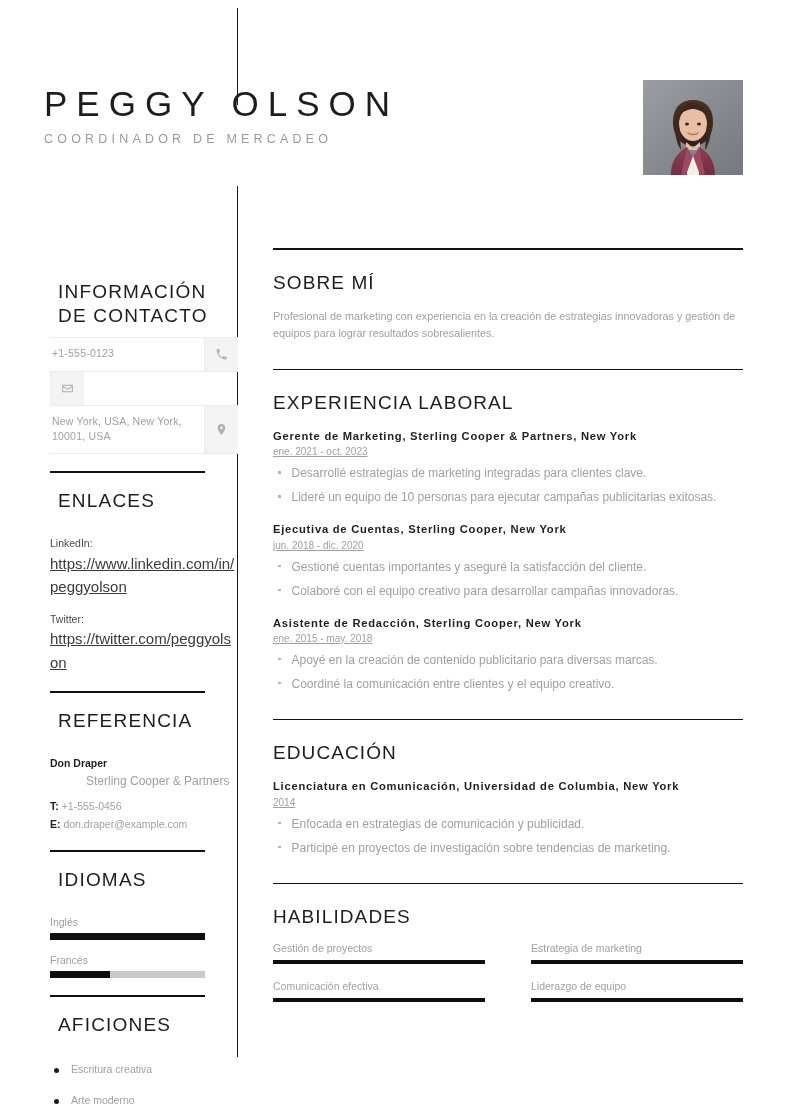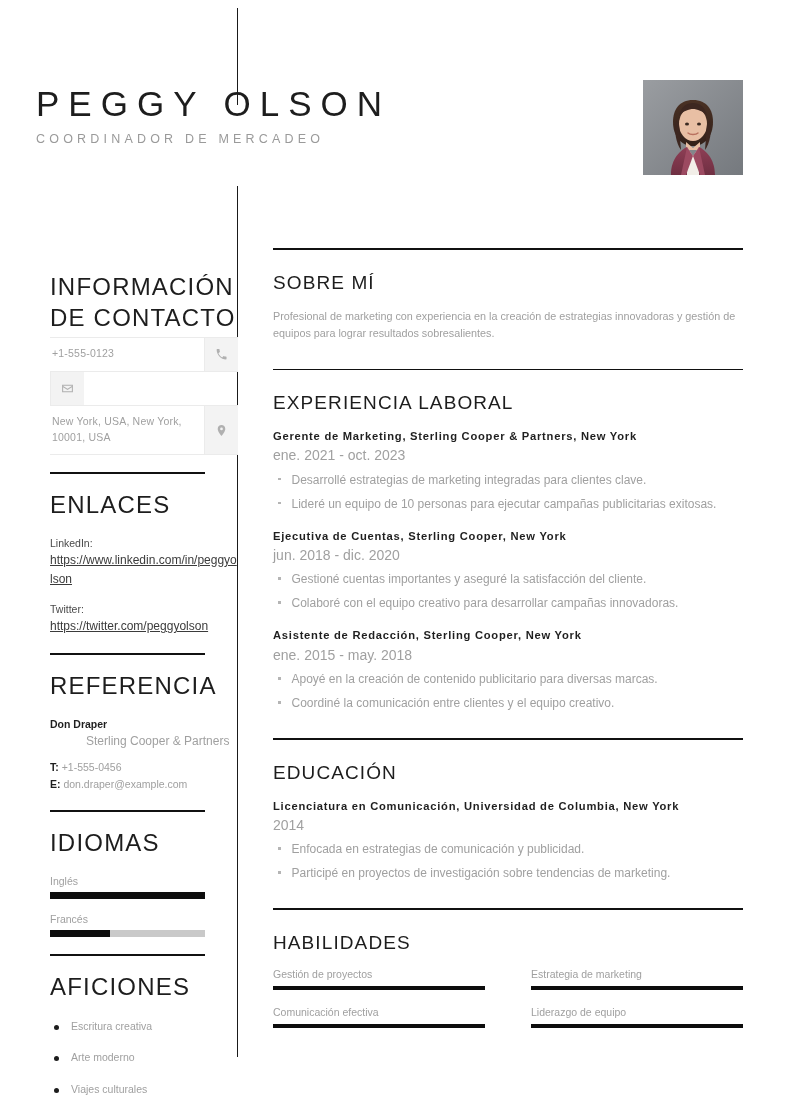--- a/index.html
+++ b/index.html
@@ -29,21 +29,21 @@
     left: 237px;
     width: 1px;
     background: #1a1a1a;
   }
   .vrule-top { top: 8px; height: 97px; }
   .vrule-bottom { top: 186px; height: 871px; }
 
   
   .header {
     position: absolute;
-    left: 36px;
+    left: 44px;
     top: 84px;
     width: 560px;
   }
   .name {
     font-size: 35px;
     font-weight: 400;
     letter-spacing: 9px;
     color: #1d1d1d;
     line-height: 1.12;
     white-space: nowrap;
@@ -76,26 +76,26 @@
   }
   .main {
     position: absolute;
     left: 273px;
     top: 248px;
     width: 470px;
   }
 
   
   .side-h {
-    font-size: 24px;
+    font-size: 19px;
     font-weight: 400;
     letter-spacing: 1.2px;
     color: #1d1d1d;
     line-height: 1.28;
-    margin: 0;
+    margin: 8px;
   }
   .side-rule {
     width: 155px;
     height: 2px;
     background: #111;
     margin: 17px 0 16px 0;
   }
   .main-rule {
     width: 100%;
     height: 1.6px;
@@ -139,21 +139,21 @@
   .contact-ico svg { width: 13px; height: 13px; fill: #b0b0b0; }
 
   
   .link-block { margin-bottom: 13px; }
   .link-label {
     font-size: 10.5px;
     color: #4a4a4a;
     line-height: 1.55;
   }
   .link-url {
-    font-size: 12px;
+    font-size: 15px;
     color: #3b3b3b;
     text-decoration: underline;
     line-height: 1.55;
     word-break: break-all;
     display: block;
   }
 
   
   .ref-name {
     font-size: 10.5px;
@@ -215,24 +215,25 @@
   .section { margin-bottom: 26px; }
   .entry { margin-bottom: 15px; }
   .entry-title {
     font-size: 11.2px;
     font-weight: bold;
     color: #1f1f1f;
     letter-spacing: .75px;
     line-height: 1.45;
   }
   .entry-date {
-    font-size: 14px;
+    font-size: 10px;
     color: #a0a0a0;
     line-height: 1.6;
     margin-bottom: 4px;
+    text-decoration: underline;
   }
   .blist { margin: 0; padding: 0; list-style: none; }
   .bitem {
     display: flex;
     align-items: flex-start;
     margin-bottom: 6px;
   }
   .bsq {
     width: 2.5px;
     height: 2.5px;

